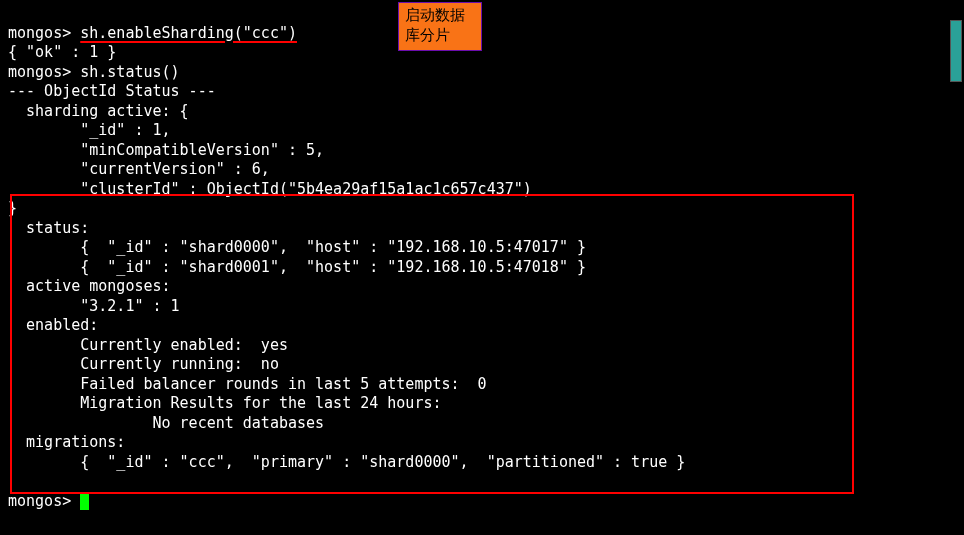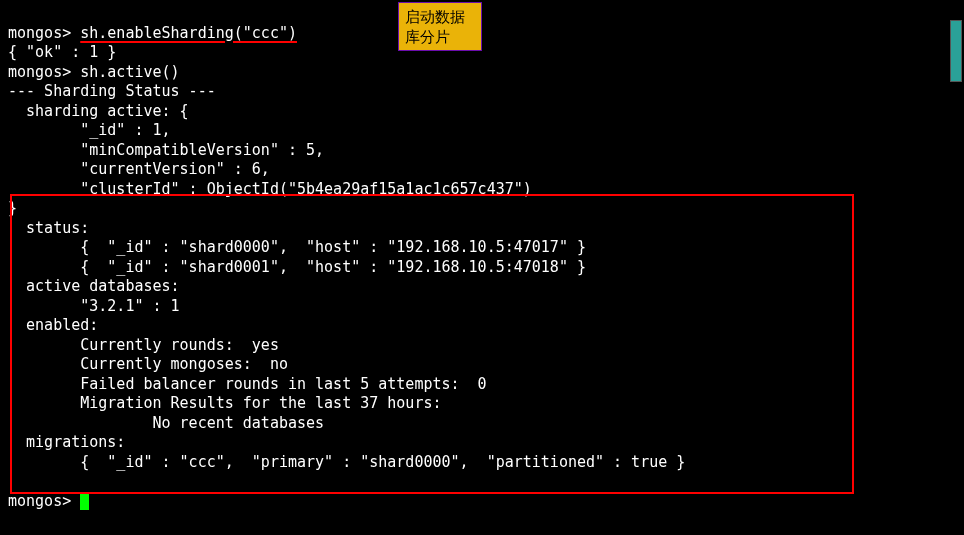--- a/index.html
+++ b/index.html
@@ -23,25 +23,25 @@
     text-decoration: underline;
     text-decoration-color: #ff0000;
     text-decoration-thickness: 2px;
     text-underline-offset: 3px;
   }
   .annotation-box {
     position: absolute;
     top: 2px;
     left: 398px;
     width: 70px;
-    background: #eab308;
+    background: #f97316;
     color: #000;
     border: 1px solid #6a0dad;
     padding: 4px 6px;
-    font-family: Liberation Sans, sans-serif;
+    font-family: Liberation Mono, monospace;
     font-size: 15px;
     line-height: 1.3;
     text-align: left;
   }
   .red-box {
     position: absolute;
     top: 194px;
     left: 10px;
     width: 840px;
     height: 296px;
@@ -64,38 +64,38 @@
     background: #2aa198;
     border: 1px solid #555;
   }
 </style>
 </head>
 <body>
 
 <div class="terminal">
 <span>mongos&gt;</span> <span class="underline-red">sh.enableSharding("ccc")</span>
 <span>{ "ok" : 1 }</span>
-<span>mongos&gt;</span> <span>sh.active()</span>
-<span>--- Sharding Status ---</span>
+<span>mongos&gt;</span> <span>sh.status()</span>
+<span>--- ObjectId Status ---</span>
 <span>  sharding active: {</span>
 <span>        "_id" : 1,</span>
 <span>        "minCompatibleVersion" : 5,</span>
 <span>        "currentVersion" : 6,</span>
 <span>        "clusterId" : ObjectId("5b4ea29af15a1ac1c657c437")</span>
 <span>}</span>
 <span>  status:</span>
 <span>        {  "_id" : "shard0000",  "host" : "192.168.10.5:47017" }</span>
 <span>        {  "_id" : "shard0001",  "host" : "192.168.10.5:47018" }</span>
-<span>  active databases:</span>
+<span>  active mongoses:</span>
 <span>        "3.2.1" : 1</span>
 <span>  enabled:</span>
-<span>        Currently rounds:  yes</span>
-<span>        Currently mongoses:  no</span>
+<span>        Currently enabled:  yes</span>
+<span>        Currently running:  no</span>
 <span>        Failed balancer rounds in last 5 attempts:  0</span>
-<span>        Migration Results for the last 37 hours:</span>
+<span>        Migration Results for the last 24 hours:</span>
 <span>                No recent databases</span>
 <span>  migrations:</span>
 <span>        {  "_id" : "ccc",  "primary" : "shard0000",  "partitioned" : true }</span>
 
 <span>mongos&gt;</span> <span class="cursor"></span>
 </div>
 
 <div class="annotation-box">启动数据库分片</div>
 
 <div class="red-box"></div>

